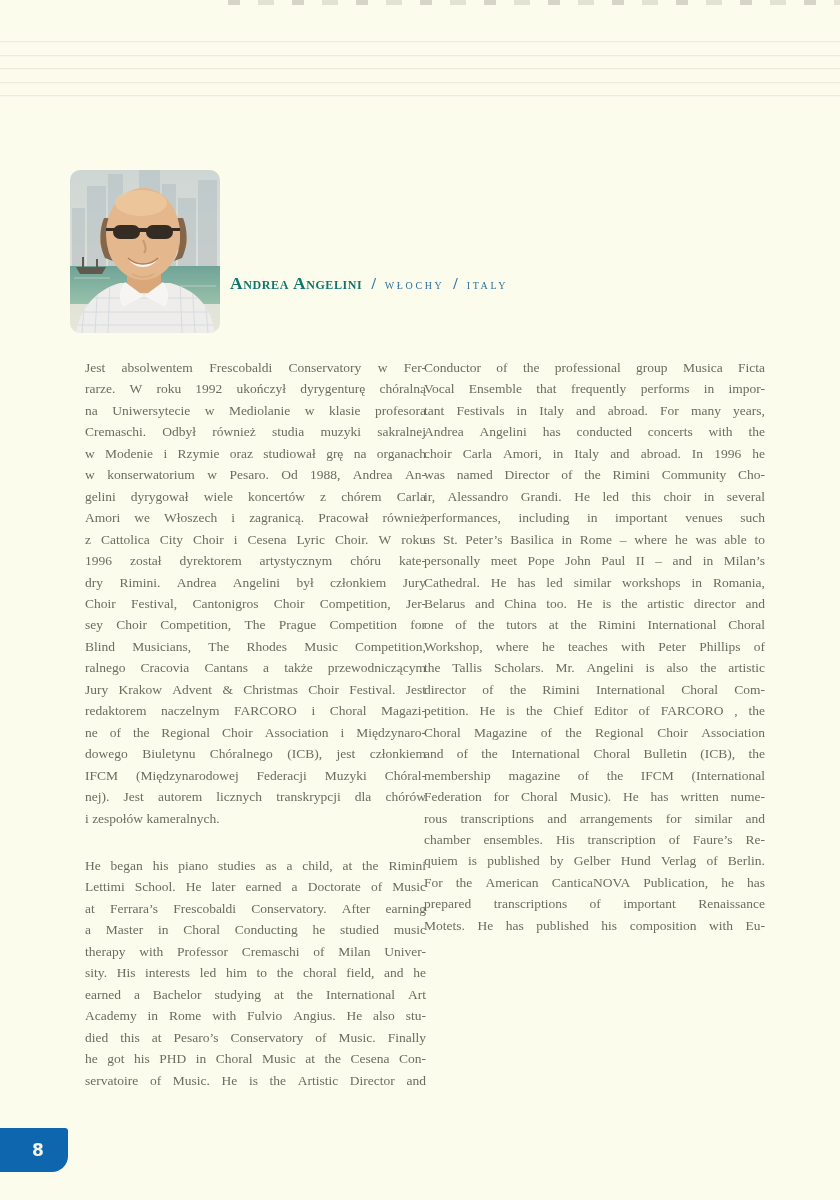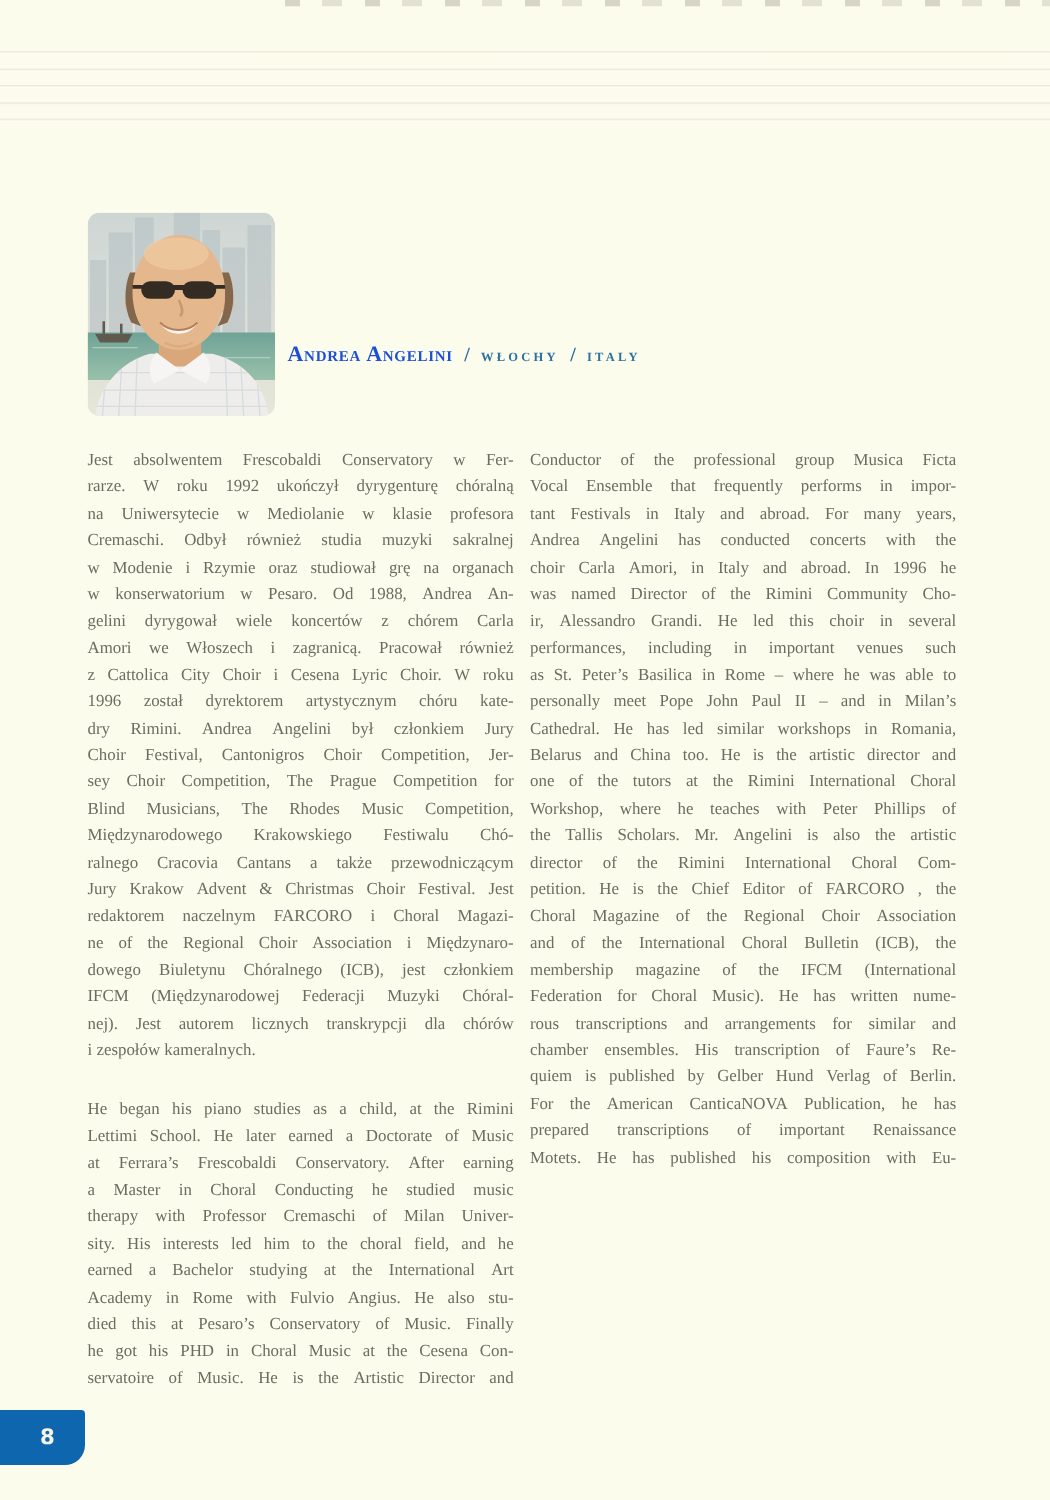--- a/index.html
+++ b/index.html
@@ -26,33 +26,33 @@
     border-radius:10px; overflow:hidden;
   }
   .photo svg { display:block; }
 
   .heading {
     position:absolute; left:230px; top:273px; white-space:nowrap;
     -webkit-font-smoothing:antialiased;
   }
   .heading .name {
     font-variant:small-caps; font-weight:bold; font-size:17.5px;
-    color:#1d4ed8; letter-spacing:0.6px;
+    color:#0f766e; letter-spacing:0.6px;
   }
   .heading .sep { font-weight:bold; font-size:16px; color:#2d729f; margin:0 5px; }
   .heading .country {
     font-variant:small-caps; text-transform:lowercase; font-size:14.5px;
-    color:#2d729f; letter-spacing:2.6px; font-weight:bold;
+    color:#2d729f; letter-spacing:2.6px; font-weight:normal;
   }
 
   .col {
     position:absolute; top:357px; width:341px;
     color:#6c6c61; font-size:13.5px; line-height:21.45px;
   }
-  .col-left  { left:70px; }
+  .col-left  { left:85px; }
   .col-right { left:424px; }
   .par + .par { margin-top:26px; }
 
   .tline { display:flex; justify-content:space-between; }
   .tline span { white-space:pre; }
   .tline.last { display:block; }
 
   .pagenum {
     position:absolute; left:0; top:1128px; width:68px; height:44px;
     background:#0e67ae; border-radius:0 3px 16px 0;
@@ -280,26 +280,20 @@
         </div>
         <div class="tline">
           <span>Blind</span>
           <span>Musicians,</span>
           <span>The</span>
           <span>Rhodes</span>
           <span>Music</span>
           <span>Competition,</span>
         </div>
         <div class="tline">
-          <span>Międzynarodowego</span>
-          <span>Krakowskiego</span>
-          <span>Festiwalu</span>
-          <span>Chó-</span>
-        </div>
-        <div class="tline">
           <span>ralnego</span>
           <span>Cracovia</span>
           <span>Cantans</span>
           <span>a</span>
           <span>także</span>
           <span>przewodniczącym</span>
         </div>
         <div class="tline">
           <span>Jury</span>
           <span>Krakow</span>

